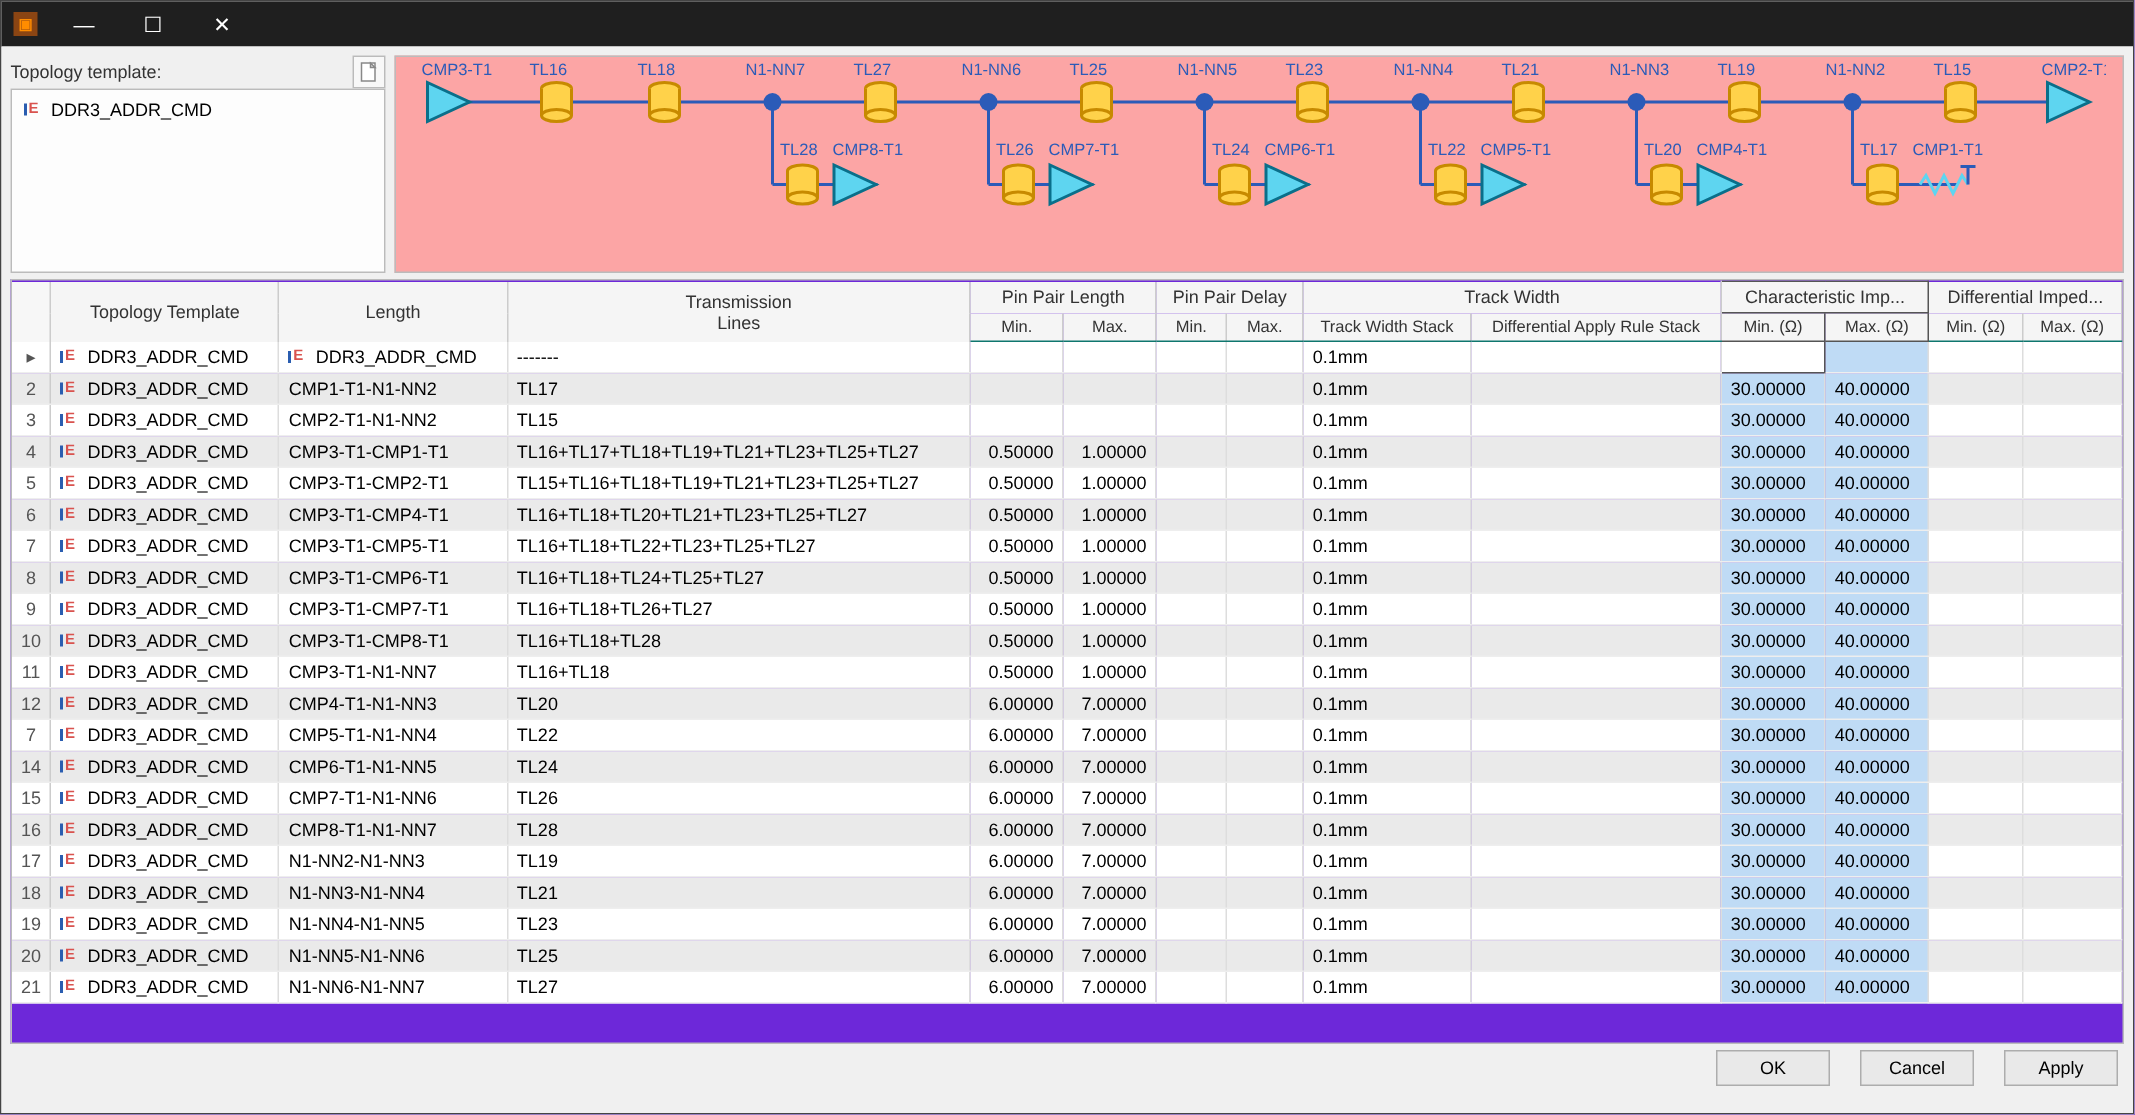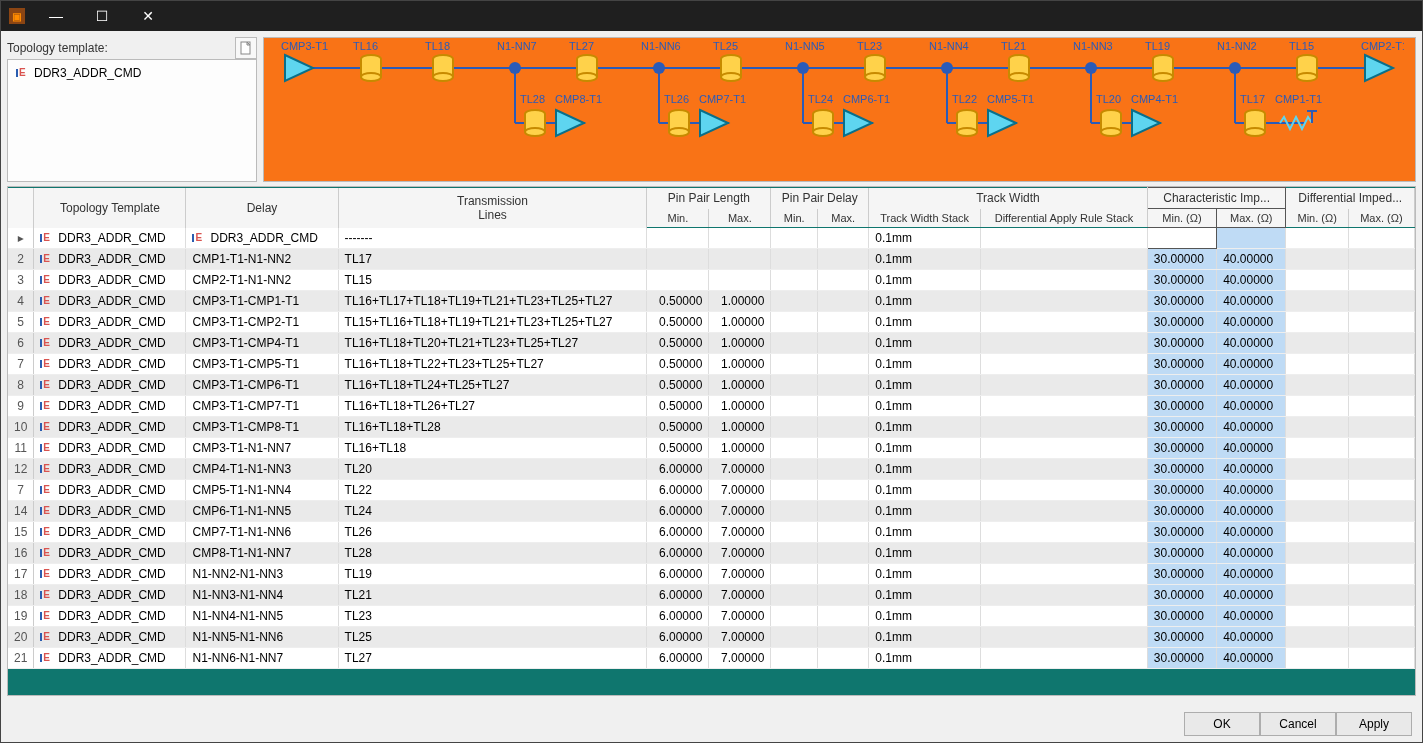--- a/index.html
+++ b/index.html
@@ -14,38 +14,38 @@
 .top-row{display:flex;gap:6px;height:145px}
 .left-panel{width:250px;display:flex;flex-direction:column}
 .left-panel .lbl-row{display:flex;align-items:center;height:22px}
 .left-panel .lbl{flex:1;font-size:12px;color:#333}
 .left-panel .docbtn{width:22px;height:22px;border:1px solid #bbb;background:#f8f8f8;display:flex;align-items:center;justify-content:center}
 .tree{flex:1;background:#fdfdfd;border:1px solid #bbb;padding:4px}
 .tree-item{display:flex;align-items:center;gap:4px;padding:2px 4px}
 .tree-icon{width:14px;height:12px;position:relative}
 .tree-icon::before{content:"";position:absolute;left:0;top:2px;width:2px;height:8px;background:#2a5db0}
 .tree-icon::after{content:"E";position:absolute;left:3px;top:0;font-size:10px;font-weight:bold;color:#d9534f}
-.diagram{flex:1;background:#f97316;border:1px solid #bbb;position:relative;overflow:hidden}
+.diagram{flex:1;background:#fca5a5;border:1px solid #bbb;position:relative;overflow:hidden}
 .diagram svg{position:absolute;left:0;top:0}
 .svg-label{font-size:11px;fill:#2b5bb8;font-family:Arial}
-.grid-wrap{flex:1;background:#0f766e;border:1px solid #bbb;overflow:auto;min-height:0}
+.grid-wrap{flex:1;background:#6d28d9;border:1px solid #bbb;overflow:auto;min-height:0}
 .grid{border-collapse:collapse;font-size:12px;width:100%}
 .grid th,.grid td{border-right:1px solid #ddd;border-bottom:1px solid #eee;padding:3px 6px;text-align:left;white-space:nowrap}
 .grid thead th{background:#f5f5f5;border-bottom:1px solid #0f766e;border-right:1px solid #ccc;font-weight:normal;text-align:center;color:#333;font-size:12px}
 .grid thead tr.h1 th{border-bottom:none}
 .grid thead tr.h2 th{font-size:11px}
 .grid .rownum{width:20px;text-align:center;background:#f7f7f7;color:#555;border-right:1px solid #ccc}
 .grid tbody tr.even td{background:#fff}
 .grid tbody tr.odd td{background:#eaeaea}
 .grid td.ci{background:#bfdbf5 !important}
 .grid td.ci-edit{background:#fff !important;border:1px solid #555}
 .grid td.num{text-align:right}
 .templ-cell{display:flex;align-items:center;gap:4px}
 .templ-cell .tree-icon{flex-shrink:0}
-.footer{height:36px;display:flex;justify-content:flex-end;align-items:flex-end;gap:0;padding-right:4px}
+.footer{height:36px;display:flex;justify-content:flex-end;align-items:flex-start;gap:20px;padding-right:4px}
 .btn{width:76px;height:24px;border:1px solid #adadad;background:#e9e9e9;display:flex;align-items:center;justify-content:center;font-size:12px;cursor:pointer}
 .ci-col-hdr{background:#f5f5f5;border:1px solid #555 !important}
 </style>
 </head>
 <body>
 
 <div class="window">
   <div class="titlebar">
     <div class="appicon">▣</div>
     <div class="winbtns">
@@ -207,21 +207,21 @@
           </svg>
       </div>
     </div>
 
     <div class="grid-wrap">
       <table class="grid">
         <thead>
           <tr class="h1">
             <th rowspan="2" class="rownum"></th>
             <th rowspan="2">Topology Template</th>
-            <th rowspan="2">Delay</th>
+            <th rowspan="2">Length</th>
             <th rowspan="2" style="white-space:pre-line">Transmission
 Lines</th>
             <th colspan="2">Pin Pair Length</th>
             <th colspan="2">Pin Pair Delay</th>
             <th colspan="2">Track Width</th>
             <th colspan="2" class="ci-col-hdr">Characteristic Imp...</th>
             <th colspan="2">Differential Imped...</th>
           </tr>
           <tr class="h2">
             <th>Min.</th>

